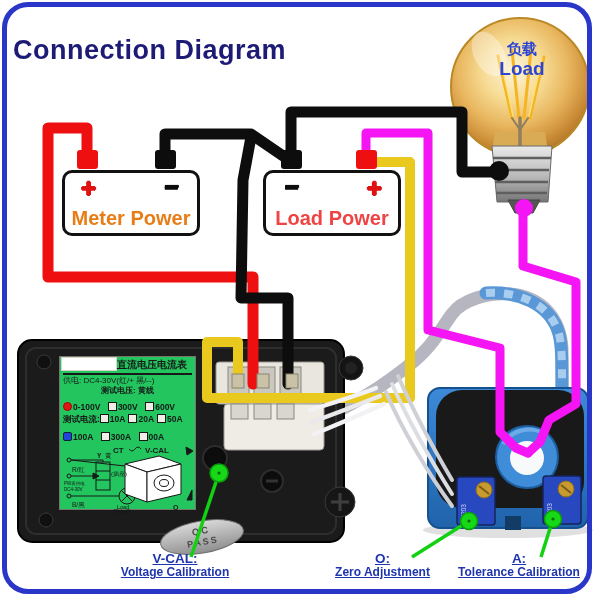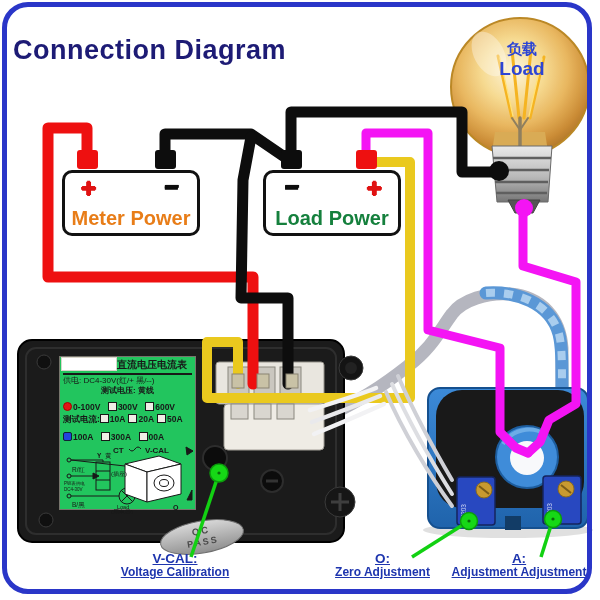--- a/index.html
+++ b/index.html
@@ -12,21 +12,21 @@
   
   .battery{background:#ffffff;border:3px solid #111;border-radius:10px;width:132px;height:60px;z-index:20;}
   .cap{width:21px;height:19px;border-radius:3px;z-index:21;}
   .cap.red{background:#ee1010;}
   .cap.black{background:#0d0d0d;}
   .term-sign{position:absolute;font-size:26px;font-weight:bold;line-height:1;}
   .term-sign.plus{color:#e01212;text-shadow:0 1px 0 #e01212,1px 0 0 #e01212,0 -1px 0 #e01212,-1px 0 0 #e01212;}
   .term-sign.minus{color:#0d0d0d;text-shadow:0 1px 0 #0d0d0d,0 2px 0 #0d0d0d,1px 0 0 #0d0d0d;}
   .bat-name{position:absolute;left:0;bottom:3px;width:100%;text-align:center;font-weight:bold;font-size:20px;}
   .orange{color:#e87d18;}
-  .blue{color:#15803d;}
+  .blue{color:#ef4444;}
   #meter-volt{left:62px;top:234px;width:132px;text-align:center;font-size:22px;font-weight:bold;color:#e87d18;z-index:20;}
   
   #bulb-label{left:455px;top:40px;width:134px;text-align:center;z-index:22;color:#2d45d4;font-weight:bold;}
   #bulb-label .cn{font-size:15px;}
   #bulb-label .en{font-size:19px;line-height:1.1;}
   
   #panel{left:59px;top:356px;width:137px;height:154px;background:#22c55e;border:1px solid #77756d;
          box-sizing:border-box;z-index:21;color:#181818;padding:1px 3px;line-height:1.2;}
   #panel .prow{white-space:nowrap;overflow:hidden;}
   #panel-titlebar{position:relative;border-bottom:2px solid #181818;height:15px;margin-bottom:1px;}
@@ -302,16 +302,16 @@
   <div id="note-vcal" class="abs note">
     <div class="t">V-CAL:</div>
     <div class="s">Voltage Calibration</div>
   </div>
   <div id="note-zero" class="abs note">
     <div class="t">O:</div>
     <div class="s">Zero Adjustment</div>
   </div>
   <div id="note-tol" class="abs note">
     <div class="t">A:</div>
-    <div class="s">Adjustment Adjustment</div>
+    <div class="s">Tolerance Calibration</div>
   </div>
 
 </div>
 
 </body></html>

